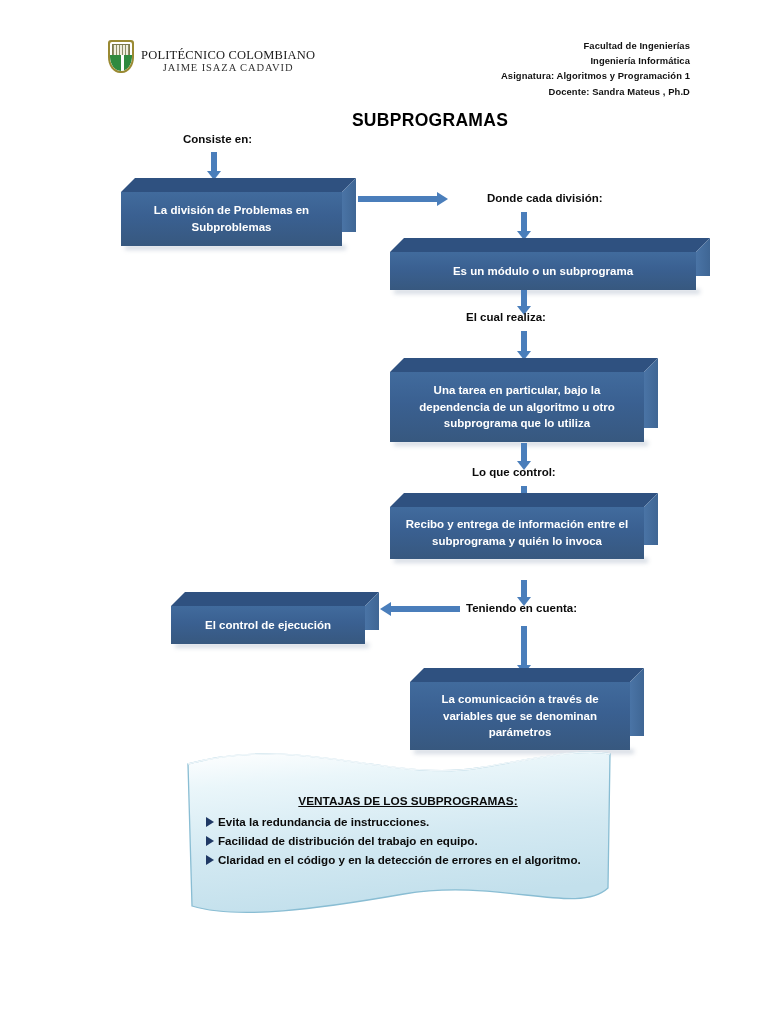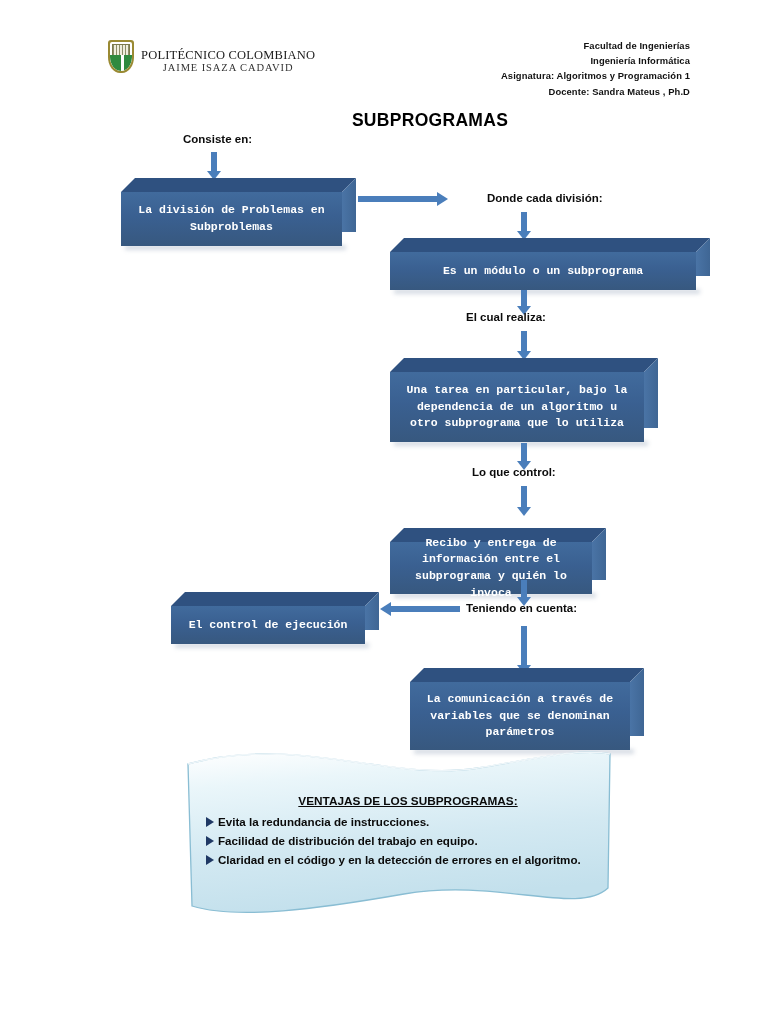--- a/index.html
+++ b/index.html
@@ -47,21 +47,21 @@
     letter-spacing:.1px;white-space:nowrap;
   }
 
   .doc-title{
     position:absolute;left:0;right:0;top:110px;text-align:center;
     font-size:17.5px;font-weight:bold;letter-spacing:.3px;
     padding-left:92px;
   }
 
   
-  .box3d{position:absolute;font-family:Liberation Mono, monospace;}
+  .box3d{position:absolute;}
   .box3d .face{
     position:absolute;left:0;bottom:0;right:14px;top:14px;
     background:linear-gradient(180deg,#416b9d 0%,#3a6091 45%,#37587f 100%);
     display:flex;align-items:center;justify-content:center;
     text-align:center;color:#ffffff;font-weight:bold;
     font-size:11.5px;line-height:1.45;padding:0 12px;box-sizing:border-box;
   }
   .box3d .top{
     position:absolute;left:0;top:0;right:0;height:14px;
     background:#2f5180;
@@ -204,21 +204,21 @@
     <div class="stem" style="height:18px;"></div>
       <div class="head"></div>
   </div>
 
   <div class="conn-label" style="left:472px;top:466px;">Lo que control:</div>
   <div class="arrow-down" style="left:517px;top:486px;height:30px;">
     <div class="stem" style="height:21px;"></div>
       <div class="head"></div>
   </div>
 
-  <div class="box3d" style="left:390px;top:528px;width:216px;height:66px;">
+  <div class="box3d" style="left:390px;top:493px;width:268px;height:66px;">
     <div class="shadow"></div>
     <div class="top"></div>
     <div class="side"></div>
     <div class="face">Recibo y entrega de información entre el subprograma y quién lo invoca</div>
   </div>
 
   <div class="arrow-down" style="left:517px;top:580px;height:26px;">
     <div class="stem" style="height:17px;"></div>
       <div class="head"></div>
   </div>

